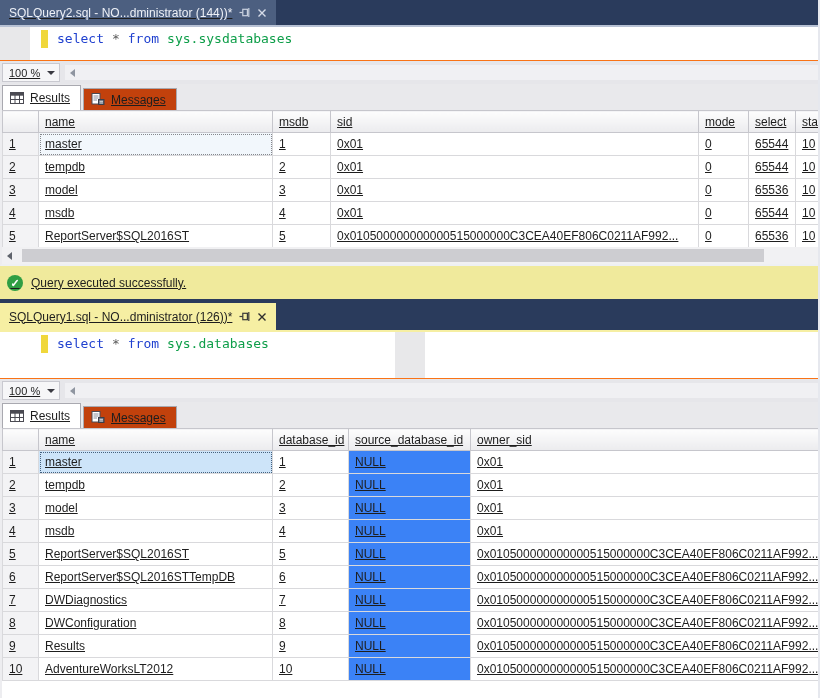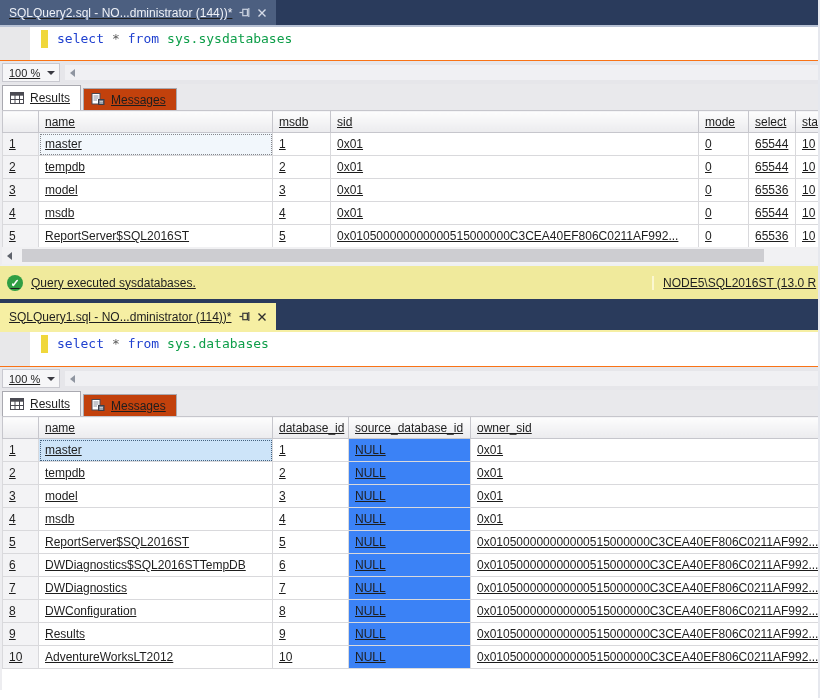--- a/index.html
+++ b/index.html
@@ -17,21 +17,21 @@
   .doc-tab.focused-sel { background:#f6efa3; color:#1e1e1e; }
   .tab-underline { height:2px; }
   .tab-underline.blue { background:#b7c1d4; }
   .tab-underline.yellow { background:#f6efa3; }
   .tab-icon { display:inline-flex; align-items:center; }
   .tab-icon svg { display:block; }
 
   
   .editor { position:relative; background:#fff; display:flex; }
   .editor-top { height:33px; }
-  .editor-bottom { height:34px; }
+  .editor-bottom { height:46px;justify-content:center; }
   .gutter { width:30px; background:#e8e8ea; }
   .change-bar { position:absolute; left:41px; top:3px; width:7px; height:18px; background:#f0d73b; }
   .code-line { position:absolute; left:57px; top:3px; height:18px; line-height:18px;
                font-family:"DejaVu Sans Mono","Liberation Mono",monospace; font-size:13px; white-space:pre; }
   .code-line span { margin-right:8px; }
   .tok-kw { color:#2041cf; }
   .tok-op { color:#5a5a5a; }
   .tok-obj { color:#0e9e49; }
 
   
@@ -215,27 +215,26 @@
     </table>
   </div>
 
   <div class="hscrollbar">
     <span class="arrow-left dark"></span>
     <div class="hscroll-thumb"></div>
   </div>
 
   <div class="statusbar">
     <span class="check-icon">✓</span>
-    <span class="status-msg">Query executed sysdatabases.</span>
-    <span class="server-info">NODE5\SQL2016ST (13.0 R</span>
+    <span class="status-msg">Query executed successfully.</span>
   </div>
 
   <div class="tabstrip strip-bottom">
     <div class="doc-tab focused-sel">
-      <span class="tab-title">SQLQuery1.sql - NO...dministrator (114))*</span>
+      <span class="tab-title">SQLQuery1.sql - NO...dministrator (126))*</span>
       <span class="tab-icon" style="color:#3a3a3a;">
         <svg width="11" height="11" viewBox="0 0 11 11" fill="none" stroke="currentColor" stroke-width="1.2">
           <path d="M0.5 5.5 H3.8"></path>
             <rect x="3.8" y="2.3" width="4.6" height="6.4"></rect>
             <path d="M9.8 1 V10"></path>
         </svg>
       </span>
       <span class="tab-icon" style="color:#2e2e2e;">
         <svg width="10" height="10" viewBox="0 0 10 10" stroke="currentColor" stroke-width="1.4">
           <path d="M1.5 1.5 L8.5 8.5 M8.5 1.5 L1.5 8.5"></path>
@@ -334,21 +333,21 @@
           </tr>
           <tr>
             <td class="rownum">5</td>
             <td class="cell">ReportServer$SQL2016ST</td>
             <td class="cell">5</td>
             <td class="cell null">NULL</td>
             <td class="cell">0x010500000000000515000000C3CEA40EF806C0211AF992...</td>
           </tr>
           <tr>
             <td class="rownum">6</td>
-            <td class="cell">DWDiagnostics$SQL2016STTempDB</td>
+            <td class="cell">ReportServer$SQL2016STTempDB</td>
             <td class="cell">6</td>
             <td class="cell null">NULL</td>
             <td class="cell">0x010500000000000515000000C3CEA40EF806C0211AF992...</td>
           </tr>
           <tr>
             <td class="rownum">7</td>
             <td class="cell">DWDiagnostics</td>
             <td class="cell">7</td>
             <td class="cell null">NULL</td>
             <td class="cell">0x010500000000000515000000C3CEA40EF806C0211AF992...</td>

